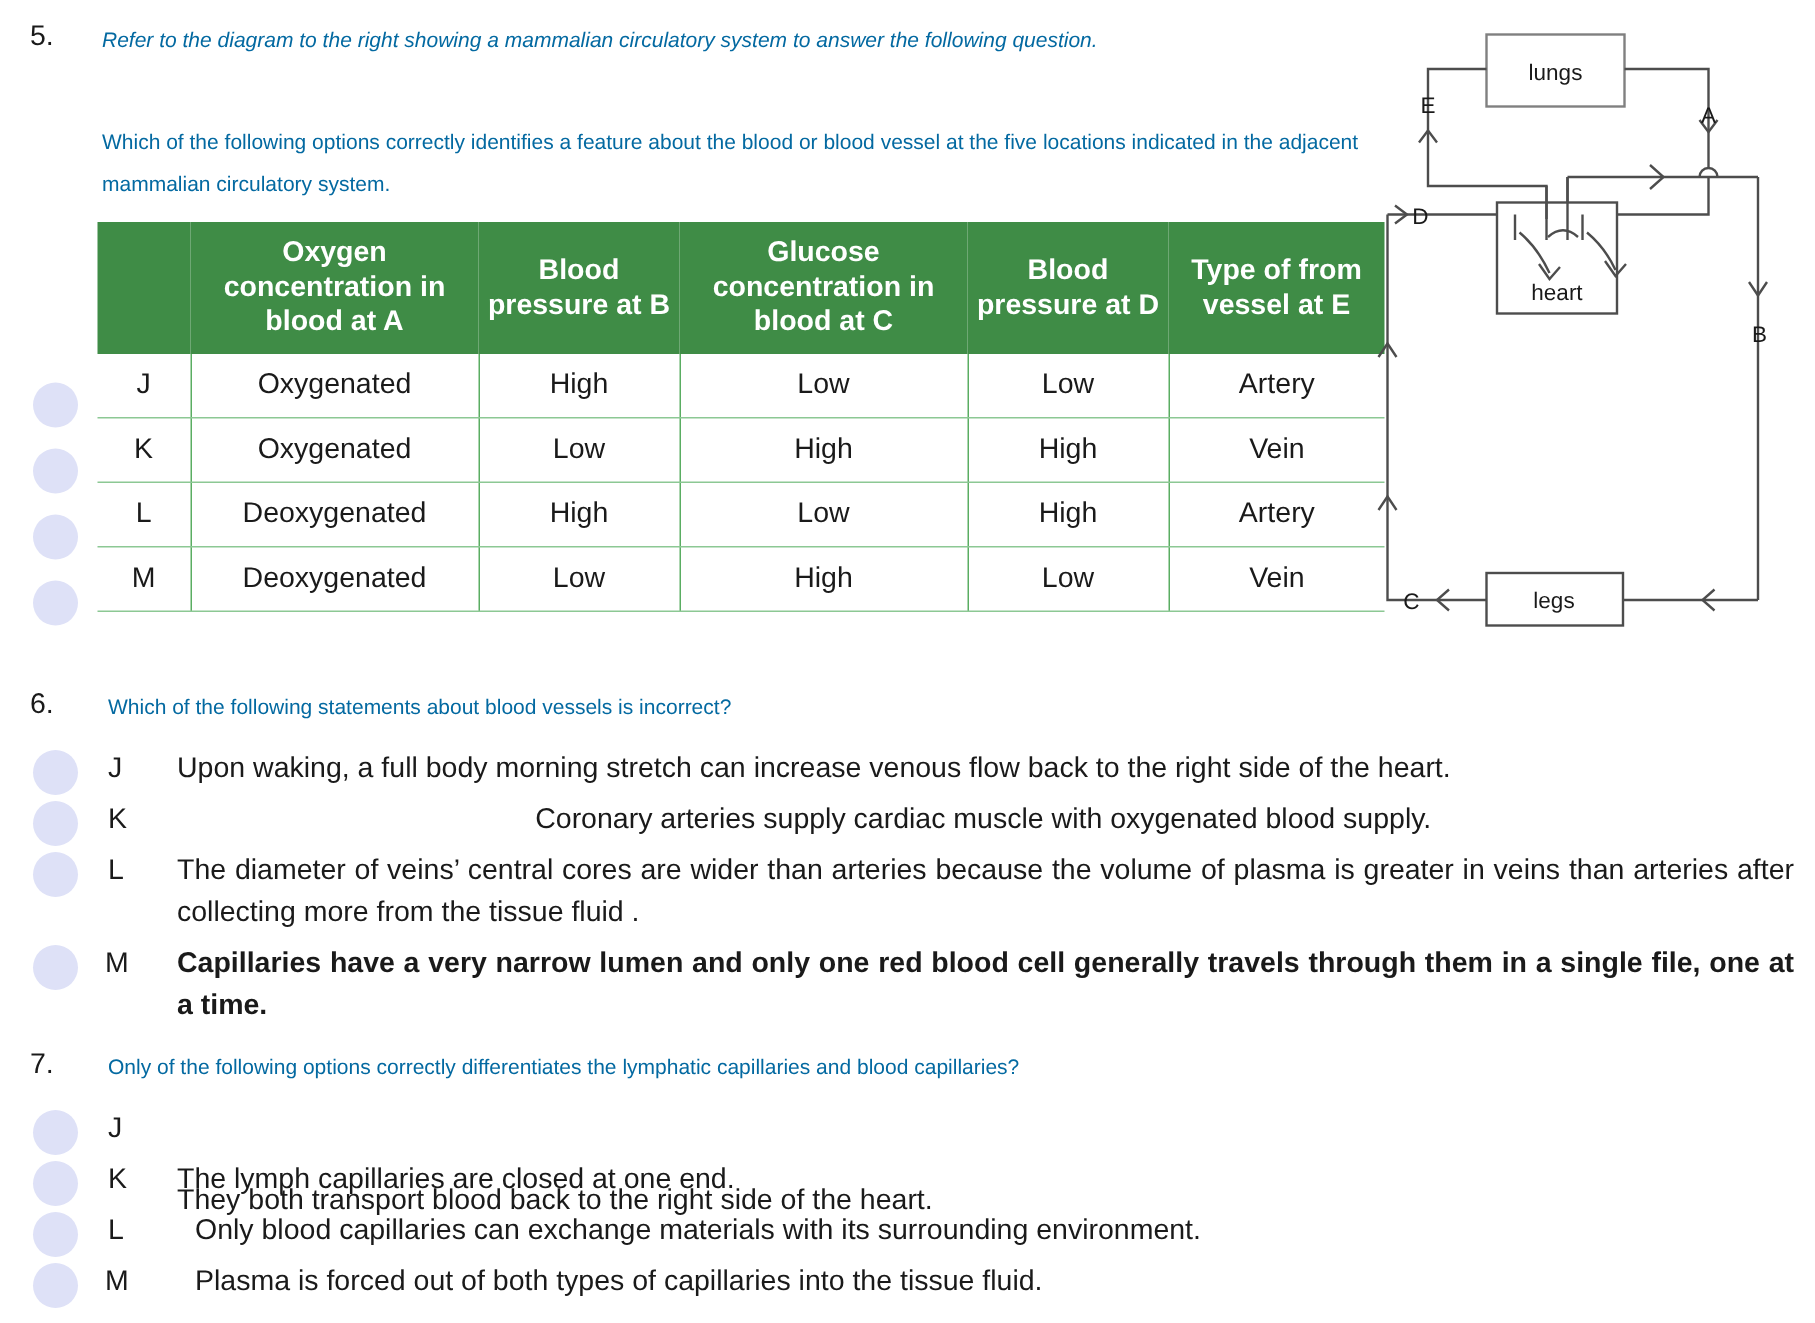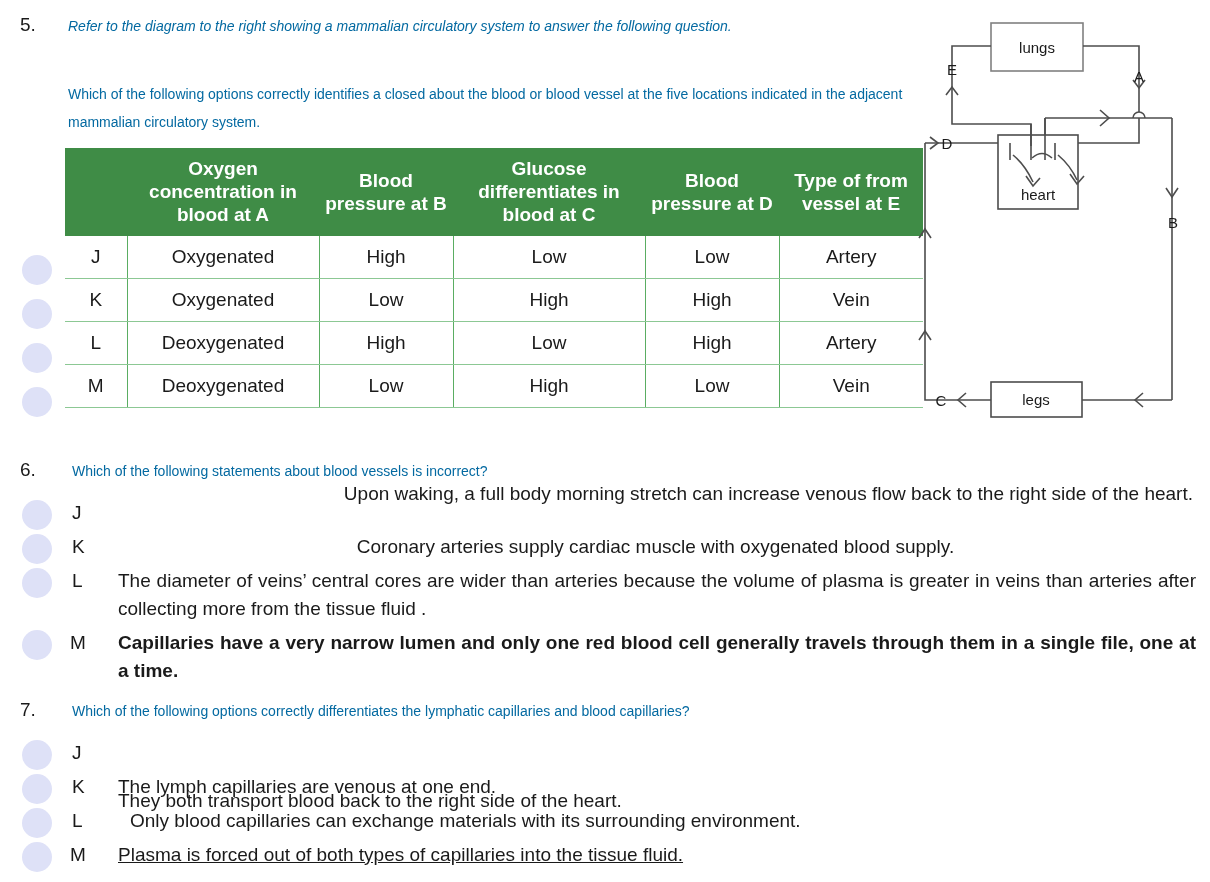--- a/index.html
+++ b/index.html
@@ -113,34 +113,34 @@
     fill: #1a1a1a;
   }
 </style>
 </head>
 <body>
 
 <div class="q-num" style="left:20px; top:12px;">5.</div>
 
 <div class="q-stem italic" style="left:68px; top:12px; width:852px;">Refer to the diagram to the right showing a mammalian circulatory system to answer the following question.</div>
 
-<div class="q-stem" style="left:68px; top:80px; width:852px;">Which of the following options correctly identifies a closed about the blood or blood vessel at the five locations indicated in the adjacent mammalian circulatory system.</div>
+<div class="q-stem" style="left:68px; top:80px; width:852px;">Which of the following options correctly identifies a feature about the blood or blood vessel at the five locations indicated in the adjacent mammalian circulatory system.</div>
 
 <div class="bubble" style="left:22px; top:255px;"></div>
 <div class="bubble" style="left:22px; top:299px;"></div>
 <div class="bubble" style="left:22px; top:343px;"></div>
 <div class="bubble" style="left:22px; top:387px;"></div>
 
 <table class="data-table">
   <thead>
     <tr>
       <th style="width:54px;"></th>
       <th class="col-a">Oxygen concentration in blood at A</th>
       <th class="col-b">Blood pressure at B</th>
-      <th class="col-c">Glucose differentiates in blood at C</th>
+      <th class="col-c">Glucose concentration in blood at C</th>
       <th class="col-d">Blood pressure at D</th>
       <th class="col-e">Type of from vessel at E</th>
     </tr>
   </thead>
   <tbody>
     <tr>
       <td>J</td>
       <td>Oxygenated</td>
       <td>High</td>
       <td>Low</td>
@@ -239,44 +239,44 @@
   <text x="41" y="406" font-size="15" text-anchor="middle">C</text>
   <text x="47" y="149" font-size="15" text-anchor="middle">D</text>
   <text x="52" y="75" font-size="15" text-anchor="middle">E</text>
 </svg>
 
 <div class="q-num" style="left:20px; top:457px;">6.</div>
 <div class="q-stem nojust" style="left:72px; top:457px; width:1120px;">Which of the following statements about blood vessels is incorrect?</div>
 
 <div class="bubble" style="left:22px; top:500px;"></div>
 <div class="opt-letter" style="left:72px; top:500px;">J</div>
-<div class="opt-text nojust" style="left:118px; top:480px; width:1075px;text-align:right;">Upon waking, a full body morning stretch can increase venous flow back to the right side of the heart.</div>
+<div class="opt-text nojust" style="left:118px; top:499px; width:1075px;">Upon waking, a full body morning stretch can increase venous flow back to the right side of the heart.</div>
 
 <div class="bubble" style="left:22px; top:534px;"></div>
 <div class="opt-letter" style="left:72px; top:534px;">K</div>
 <div class="opt-text nojust" style="left:118px; top:533px; width:1075px;text-align:center;">Coronary arteries supply cardiac muscle with oxygenated blood supply.</div>
 
 <div class="bubble" style="left:22px; top:568px;"></div>
 <div class="opt-letter" style="left:72px; top:568px;">L</div>
 <div class="opt-text" style="left:118px; top:567px; width:1078px;">The diameter of veins’ central cores are wider than arteries because the volume of plasma is greater in veins than arteries after collecting more from the tissue fluid .</div>
 
 <div class="bubble" style="left:22px; top:630px;"></div>
 <div class="opt-letter" style="left:70px; top:630px;">M</div>
 <div class="opt-text" style="left:118px; top:629px; width:1078px;font-weight:bold;">Capillaries have a very narrow lumen and only one red blood cell generally travels through them in a single file, one at a time.</div>
 
 <div class="q-num" style="left:20px; top:697px;">7.</div>
-<div class="q-stem nojust" style="left:72px; top:697px; width:1120px;">Which of the following options correctly differentiates the lymphatic capillaries and blood capillaries?</div>
+<div class="q-stem nojust" style="left:72px; top:697px; width:1120px;">Only of the following options correctly differentiates the lymphatic capillaries and blood capillaries?</div>
 
 <div class="bubble" style="left:22px; top:740px;"></div>
 <div class="opt-letter" style="left:72px; top:740px;">J</div>
 <div class="opt-text nojust" style="left:118px; top:739px; width:1075px;margin-top:48px;">They both transport blood back to the right side of the heart.</div>
 
 <div class="bubble" style="left:22px; top:774px;"></div>
 <div class="opt-letter" style="left:72px; top:774px;">K</div>
-<div class="opt-text nojust" style="left:118px; top:773px; width:1075px;">The lymph capillaries are venous at one end.</div>
+<div class="opt-text nojust" style="left:118px; top:773px; width:1075px;">The lymph capillaries are closed at one end.</div>
 
 <div class="bubble" style="left:22px; top:808px;"></div>
 <div class="opt-letter" style="left:72px; top:808px;">L</div>
 <div class="opt-text nojust" style="left:118px; top:807px; width:1075px;margin-left:12px;">Only blood capillaries can exchange materials with its surrounding environment.</div>
 
 <div class="bubble" style="left:22px; top:842px;"></div>
 <div class="opt-letter" style="left:70px; top:842px;">M</div>
-<div class="opt-text nojust" style="left:118px; top:841px; width:1075px;text-decoration:underline;">Plasma is forced out of both types of capillaries into the tissue fluid.</div>
+<div class="opt-text nojust" style="left:130px; top:841px; width:1075px;">Plasma is forced out of both types of capillaries into the tissue fluid.</div>
 
 </body></html>

